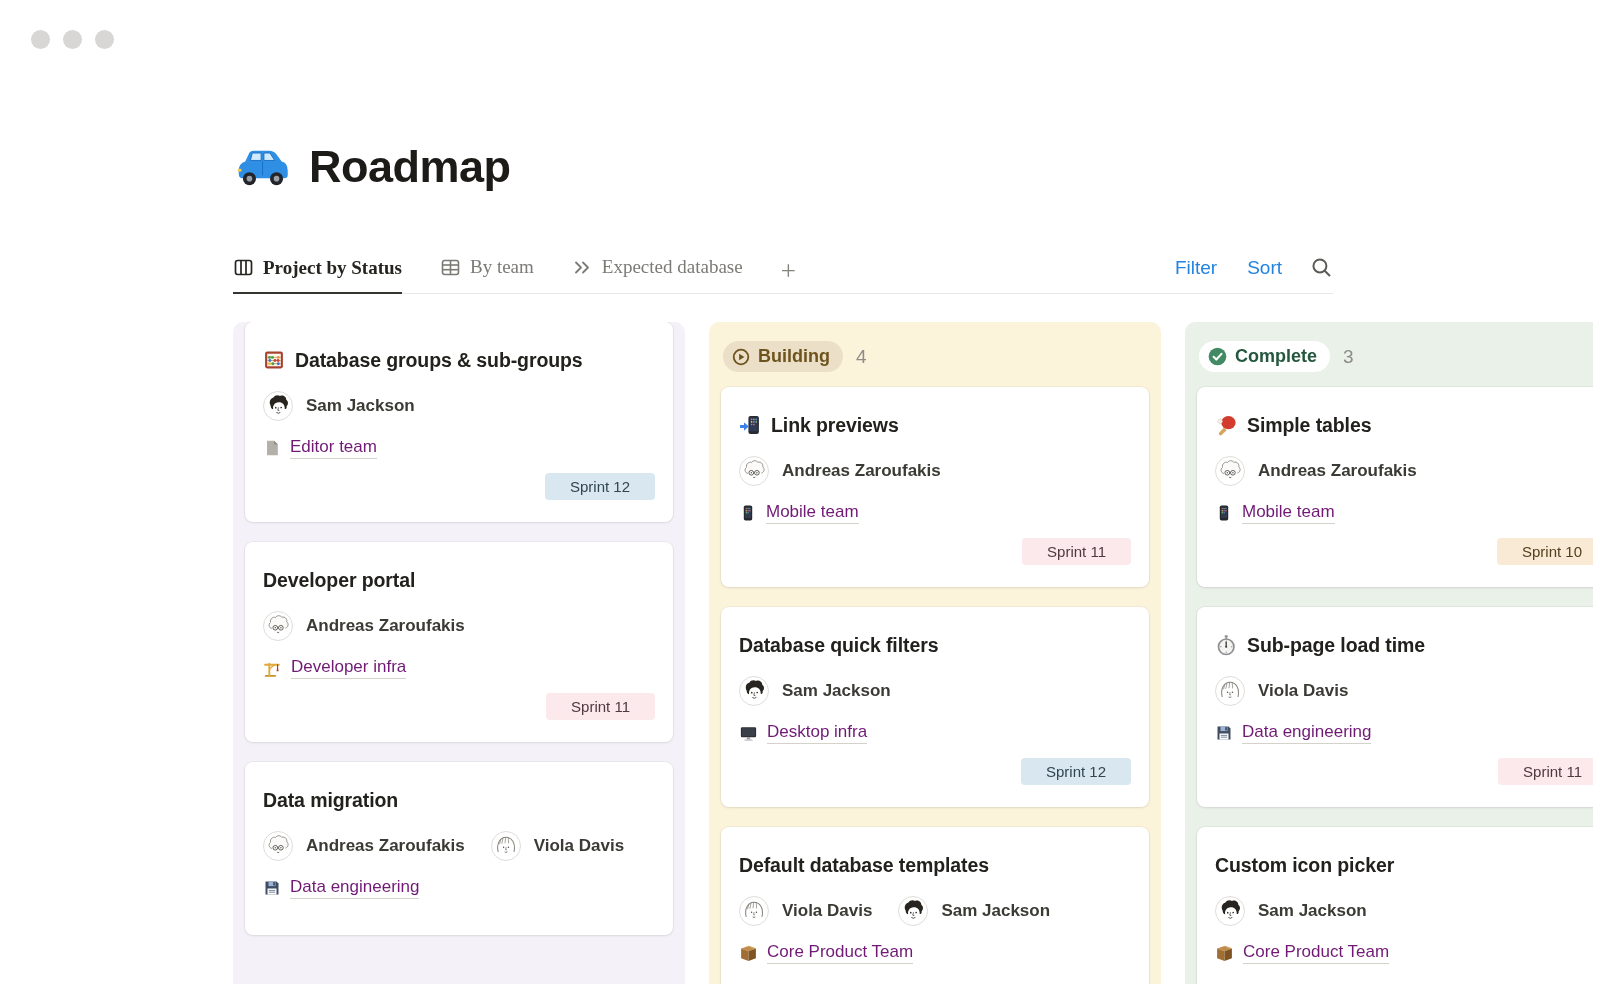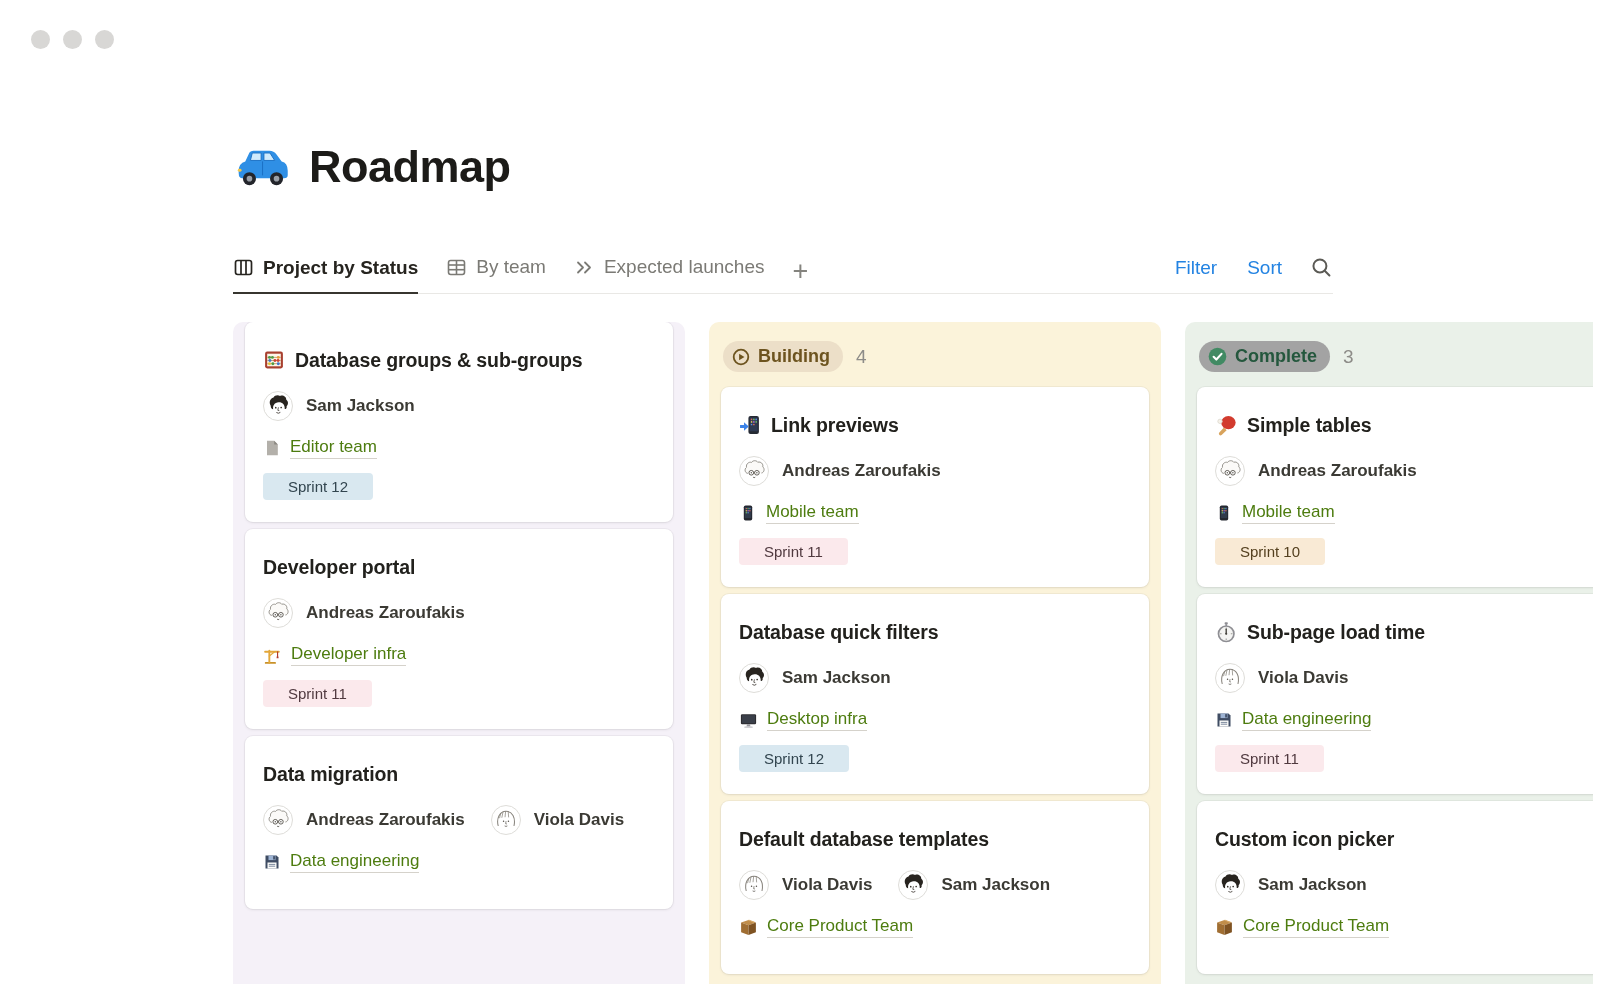--- a/index.html
+++ b/index.html
@@ -13,53 +13,53 @@
   
   .content { position:absolute; left:233px; top:0; width:1360px; }
 
   h1.page-title-row { display:flex; align-items:center; gap:18px; margin:140px 0 0 2px;
     font-size:45px; line-height:54px; font-weight:700; color:#1c1b18; letter-spacing:-0.5px; }
   .title-emoji { display:inline-flex; align-items:flex-end; }
 
   
   .toolbar { margin-top:62px; width:1100px; display:flex; align-items:flex-end; justify-content:space-between;
     border-bottom:1px solid #e9e8e5; }
-  .tabs { display:flex; align-items:flex-end; gap:28px; }
+  .tabs { display:flex; align-items:flex-end; gap:38px;font-family:Liberation Serif, serif; }
   .tab { display:flex; align-items:center; gap:9px; padding-bottom:15px; font-size:19px; color:#7b7a75; cursor:pointer; }
   .tab.active { color:#26241f; font-weight:600; border-bottom:2.5px solid #37352f; margin-bottom:-1px; padding-bottom:13.5px; }
   .tab .tab-icon { display:inline-flex; }
   .add-view { font-size:27px; font-weight:300; color:#84837e; padding:0 2px 12px 0; cursor:pointer; line-height:20px; }
   .toolbar-right { display:flex; align-items:center; gap:30px; padding-bottom:14px; }
   .tool-link { font-size:19px; color:#2383e2; cursor:pointer; }
   .search-btn { display:inline-flex; cursor:pointer; margin-left:-2px; }
 
   
   .board { margin-top:28px; display:flex; gap:24px; height:662px; overflow:hidden; }
   .column { flex:0 0 452px; border-radius:10px 10px 0 0; padding:0 12px; }
   .col-header { display:flex; align-items:center; margin:19px 2px 15px 2px; }
   .status-pill { display:inline-flex; align-items:center; gap:7px; padding:5px 13px 5px 8px;
     border-radius:20px; font-size:18px; font-weight:600; cursor:pointer; }
   .status-icon { display:inline-flex; }
   .col-count { margin-left:13px; font-size:19px; color:#8d8c88; }
-  .cards { display:flex; flex-direction:column; gap:7px; }
+  .cards { display:flex; flex-direction:column; gap:20px;text-align:right; }
 
   .card { background:#fff; border-radius:8px; padding:24px 18px 22px 18px;
     box-shadow:0 0 0 1px rgba(15,15,15,0.04), 0 1px 3px rgba(15,15,15,0.08); cursor:pointer; }
   .card-title-row { display:flex; align-items:center; gap:10px; margin-bottom:17px; min-height:28px; }
   .card-emoji { display:inline-flex; }
   .card-title { font-size:19.5px; font-weight:600; color:#22211d; letter-spacing:-0.1px; }
   .assignees { display:flex; align-items:center; gap:26px; margin-bottom:15px; }
   .assignee { display:inline-flex; align-items:center; gap:13px;font-weight:bold; }
   .avatar { width:30px; height:30px; border-radius:50%; border:1px solid #deddd9; background:#fff;
     display:inline-flex; align-items:center; justify-content:center; overflow:hidden; }
   .assignee-name { font-size:17px; color:#3b3a34; }
   .team-row { margin-bottom:13px; min-height:24px; display:flex; align-items:center; }
   .team-link { display:inline-flex; align-items:center; gap:9px; text-decoration:none; cursor:pointer; }
   .team-icon { display:inline-flex; }
-  .team-label { font-size:17px; color:#4d7c0f; border-bottom:1px solid #d5d2cb; padding-bottom:1px; }
+  .team-label { font-size:17px; color:#701a75; border-bottom:1px solid #d5d2cb; padding-bottom:1px; }
   .sprint-row { min-height:27px; }
   .sprint-tag { display:inline-block; font-size:15px; padding:4px 25px; border-radius:4px; line-height:19px; }
 </style>
 </head>
 <body>
 
 <div class="stage">
 
   <div class="window-dots">
     <span></span>
@@ -109,21 +109,21 @@
             </span>
           <span>By team</span>
         </div>
         <div class="tab">
           <span class="tab-icon">
               <svg width="21" height="21" viewBox="0 0 21 21" fill="none" stroke="currentColor" stroke-width="1.8" stroke-linecap="round" stroke-linejoin="round">
                 <path d="M4,5.5 L9,10.5 L4,15.5"></path>
                 <path d="M11,5.5 L16,10.5 L11,15.5"></path>
               </svg>
             </span>
-          <span>Expected launches</span>
+          <span>Expected database</span>
         </div>
         <div class="add-view">+</div>
       </div>
       <div class="toolbar-right">
         <span class="tool-link">Filter</span>
         <span class="tool-link">Sort</span>
         <span class="search-btn">
             <svg width="23" height="23" viewBox="0 0 22 22" fill="none" stroke="#5b5a55" stroke-width="1.9" stroke-linecap="round">
               <circle cx="9.5" cy="9.5" r="6.2"></circle>
               <line x1="14.3" y1="14.3" x2="18.6" y2="18.6"></line>
@@ -436,21 +436,21 @@
         <span class="team-label">Core Product Team</span>
       </a>
     </div>
 
   </article>
 </div>
   </section>
 
   <section class="column" style="background: rgb(234, 241, 233);">
     <header class="col-header">
-      <span class="status-pill" style="background: #a3a3a3; color: rgb(36, 87, 61);">
+      <span class="status-pill" style="background: #ffffff; color: rgb(36, 87, 61);">
         <span class="status-icon">
                 <svg width="21" height="21" viewBox="0 0 20 20">
                   <circle cx="10" cy="10" r="8.4" fill="#418a63"></circle>
                   <path d="M6.3,10.3 L8.9,12.9 L13.8,7.5" stroke="#fff" stroke-width="2" fill="none" stroke-linecap="round" stroke-linejoin="round"></path>
                 </svg>
               </span>
         <span class="status-label">Complete</span>
       </span>
       <span class="col-count">3</span>
     </header>

